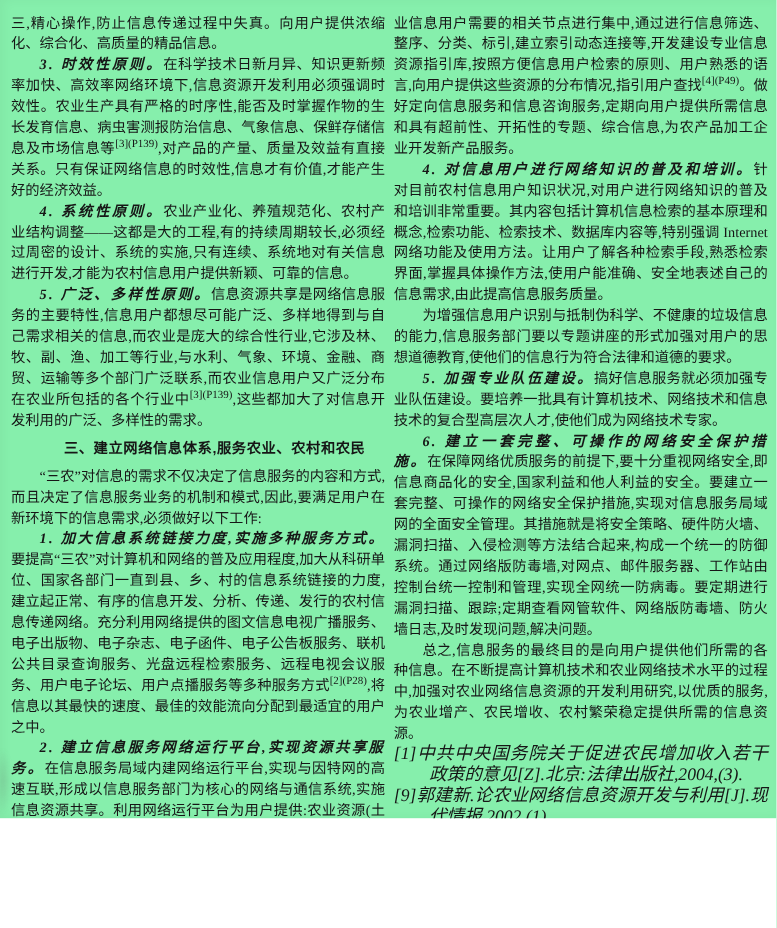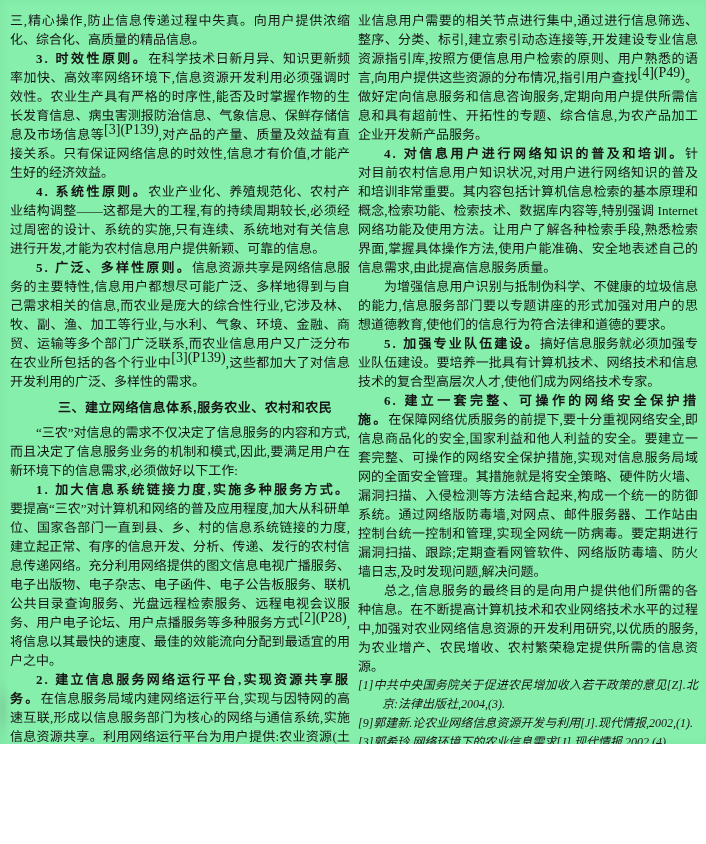--- a/index.html
+++ b/index.html
@@ -29,23 +29,24 @@
     font-size: 13px;
     line-height: 19px;
     text-align: justify;
     text-justify: inter-character;
   }
   .col p { margin: 0; text-indent: 2em; }
   .col p.cont { text-indent: 0; }
   .lead {
     letter-spacing: 2px;
     font-weight: 600;
+    font-style: italic;
   }
   .sup {
-    font-size: 14px;
+    font-size: 10px;
     letter-spacing: 0;
     line-height: 0;
     vertical-align: super;
     font-weight: 400;
   }
   h2.section {
     font-family: "Liberation Sans", "DejaVu Sans", sans-serif;
     font-size: 13px;
     font-weight: 700;
     line-height: 25px;
@@ -55,21 +56,21 @@
     letter-spacing: 0.5px;
   }
   .summary { margin-top: 19px; }
   .refs-title {
     margin-top: 19px !important;
     font-weight: 700;
     text-indent: 0 !important;
     font-style: italic;
   }
   .ref {
-    font-size: 12px;
+    font-size: 16px;
     line-height: 19px;
     font-style: italic;
     padding-left: 2em;
     text-indent: -2em !important;
   }
   
   .smudge {
     position: absolute;
     left: -4px; bottom: 4px;
     width: 14px; height: 60px;

